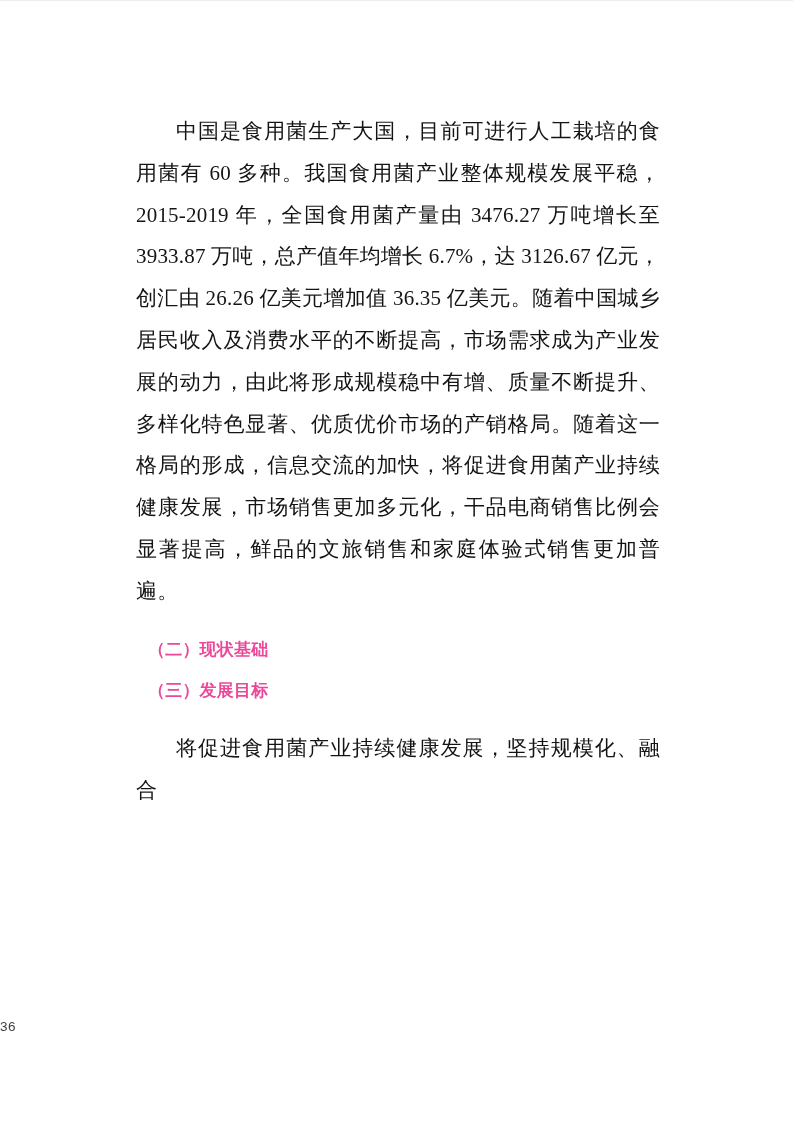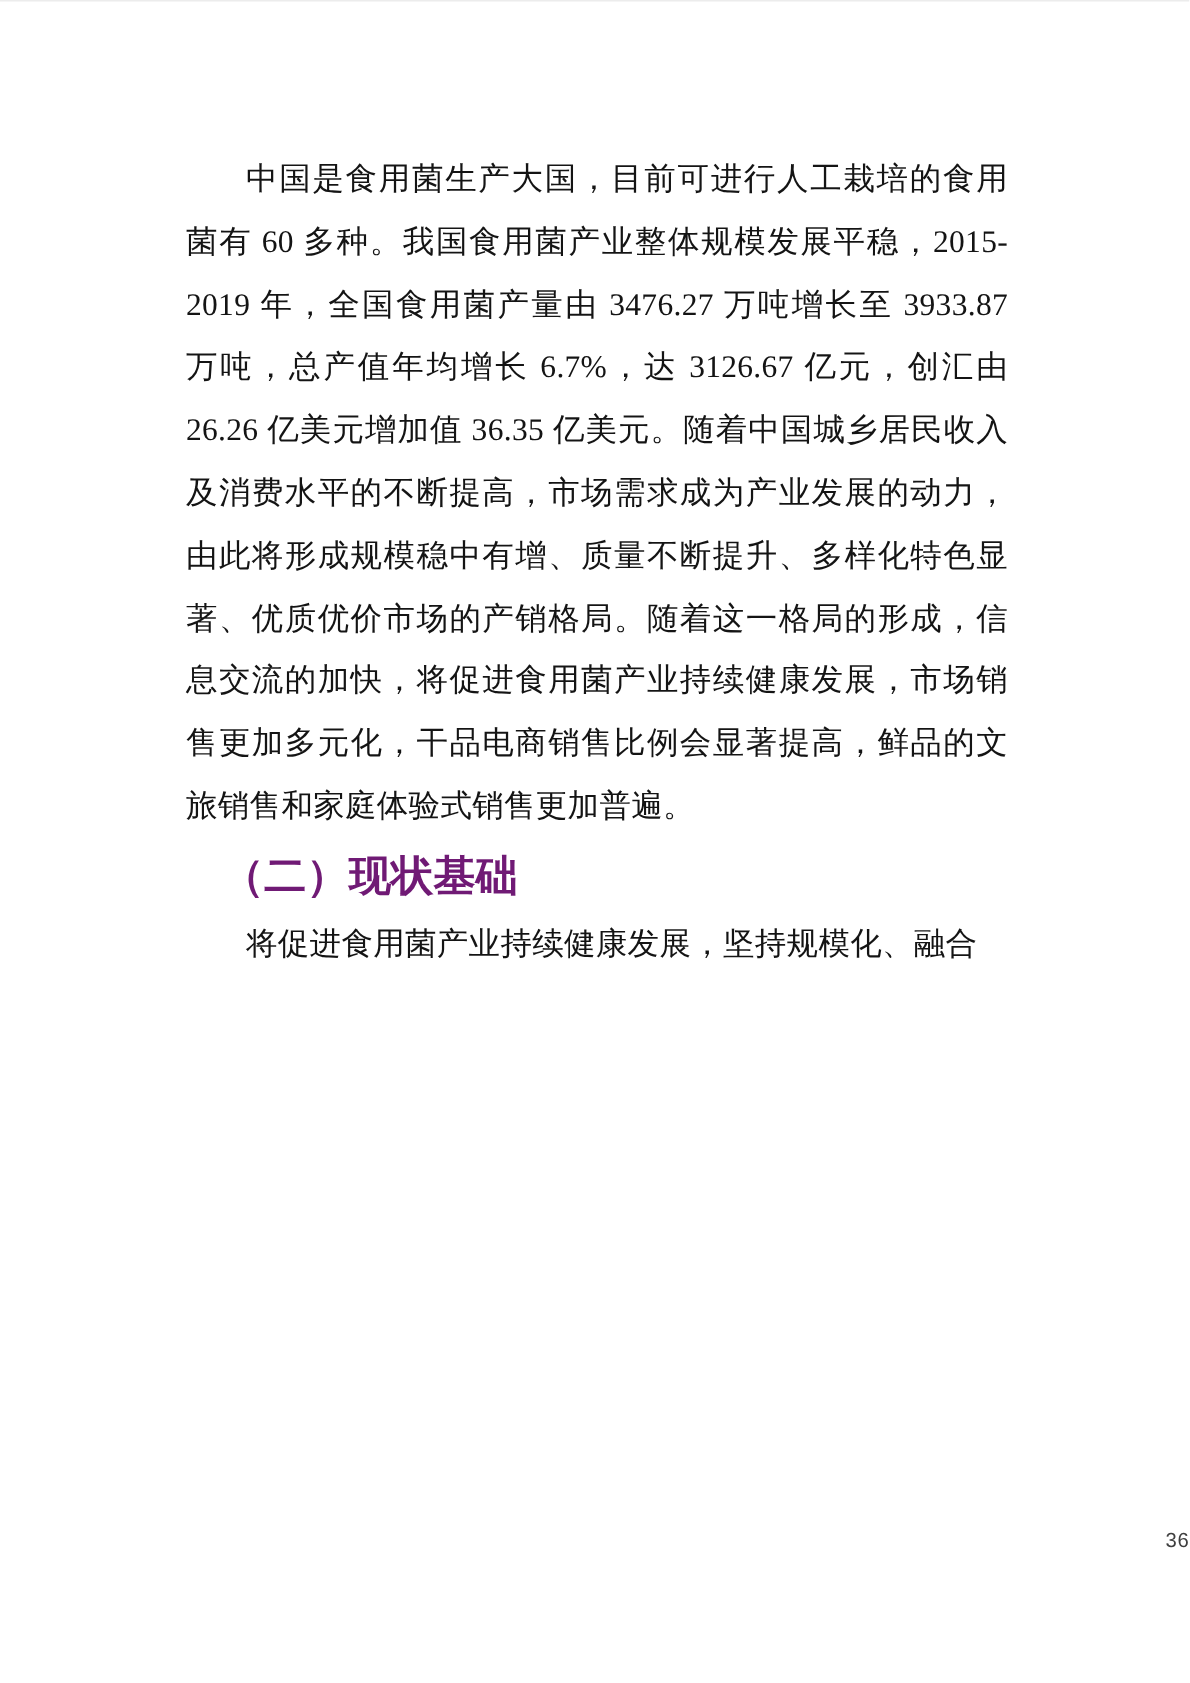--- a/index.html
+++ b/index.html
@@ -22,49 +22,50 @@
     left: 120px;
     top: 94px;
     width: 556px;
     font-size: 21px;
     line-height: 41.8px;
     text-align: justify;
     text-align-last: left;
     letter-spacing: 0.2px;
   }
   .para {
-    margin: 4px;
+    margin: 16px;
     padding: 0;
     text-indent: 40px;
   }
   .heading {
     margin: 0;
     padding: 0;
     text-indent: 28px;
-    font-size: 28px;
+    font-size: 17px;
     font-weight: 700;
     text-align: left;
     font-family: "Liberation Sans", "DejaVu Sans", sans-serif;
-    color: #701a75;
+    color: #ec4899;
   }
   .page-number {
     position: absolute;
     left: 0;
     top: 1018px;
     width: 100%;
-    text-align: right;
+    text-align: left;
     font-size: 13.5px;
     color: #3f3f3f;
     font-family: "Liberation Sans", "DejaVu Sans", sans-serif;
     letter-spacing: 0.5px;
   }
 </style>
 </head>
 <body>
 
 <div class="page">
   <div class="text-body">
     <p class="para">中国是食用菌生产大国，目前可进行人工栽培的食用菌有 60 多种。我国食用菌产业整体规模发展平稳，2015-2019 年，全国食用菌产量由 3476.27 万吨增长至 3933.87 万吨，总产值年均增长 6.7%，达 3126.67 亿元，创汇由 26.26 亿美元增加值 36.35 亿美元。随着中国城乡居民收入及消费水平的不断提高，市场需求成为产业发展的动力，由此将形成规模稳中有增、质量不断提升、多样化特色显著、优质优价市场的产销格局。随着这一格局的形成，信息交流的加快，将促进食用菌产业持续健康发展，市场销售更加多元化，干品电商销售比例会显著提高，鲜品的文旅销售和家庭体验式销售更加普遍。</p>
     <h3 class="heading">（二）现状基础</h3>
+    <h3 class="heading">（三）发展目标</h3>
     <p class="para">将促进食用菌产业持续健康发展，坚持规模化、融合</p>
   </div>
   <div class="page-number">36</div>
 </div>
 
 </body></html>

